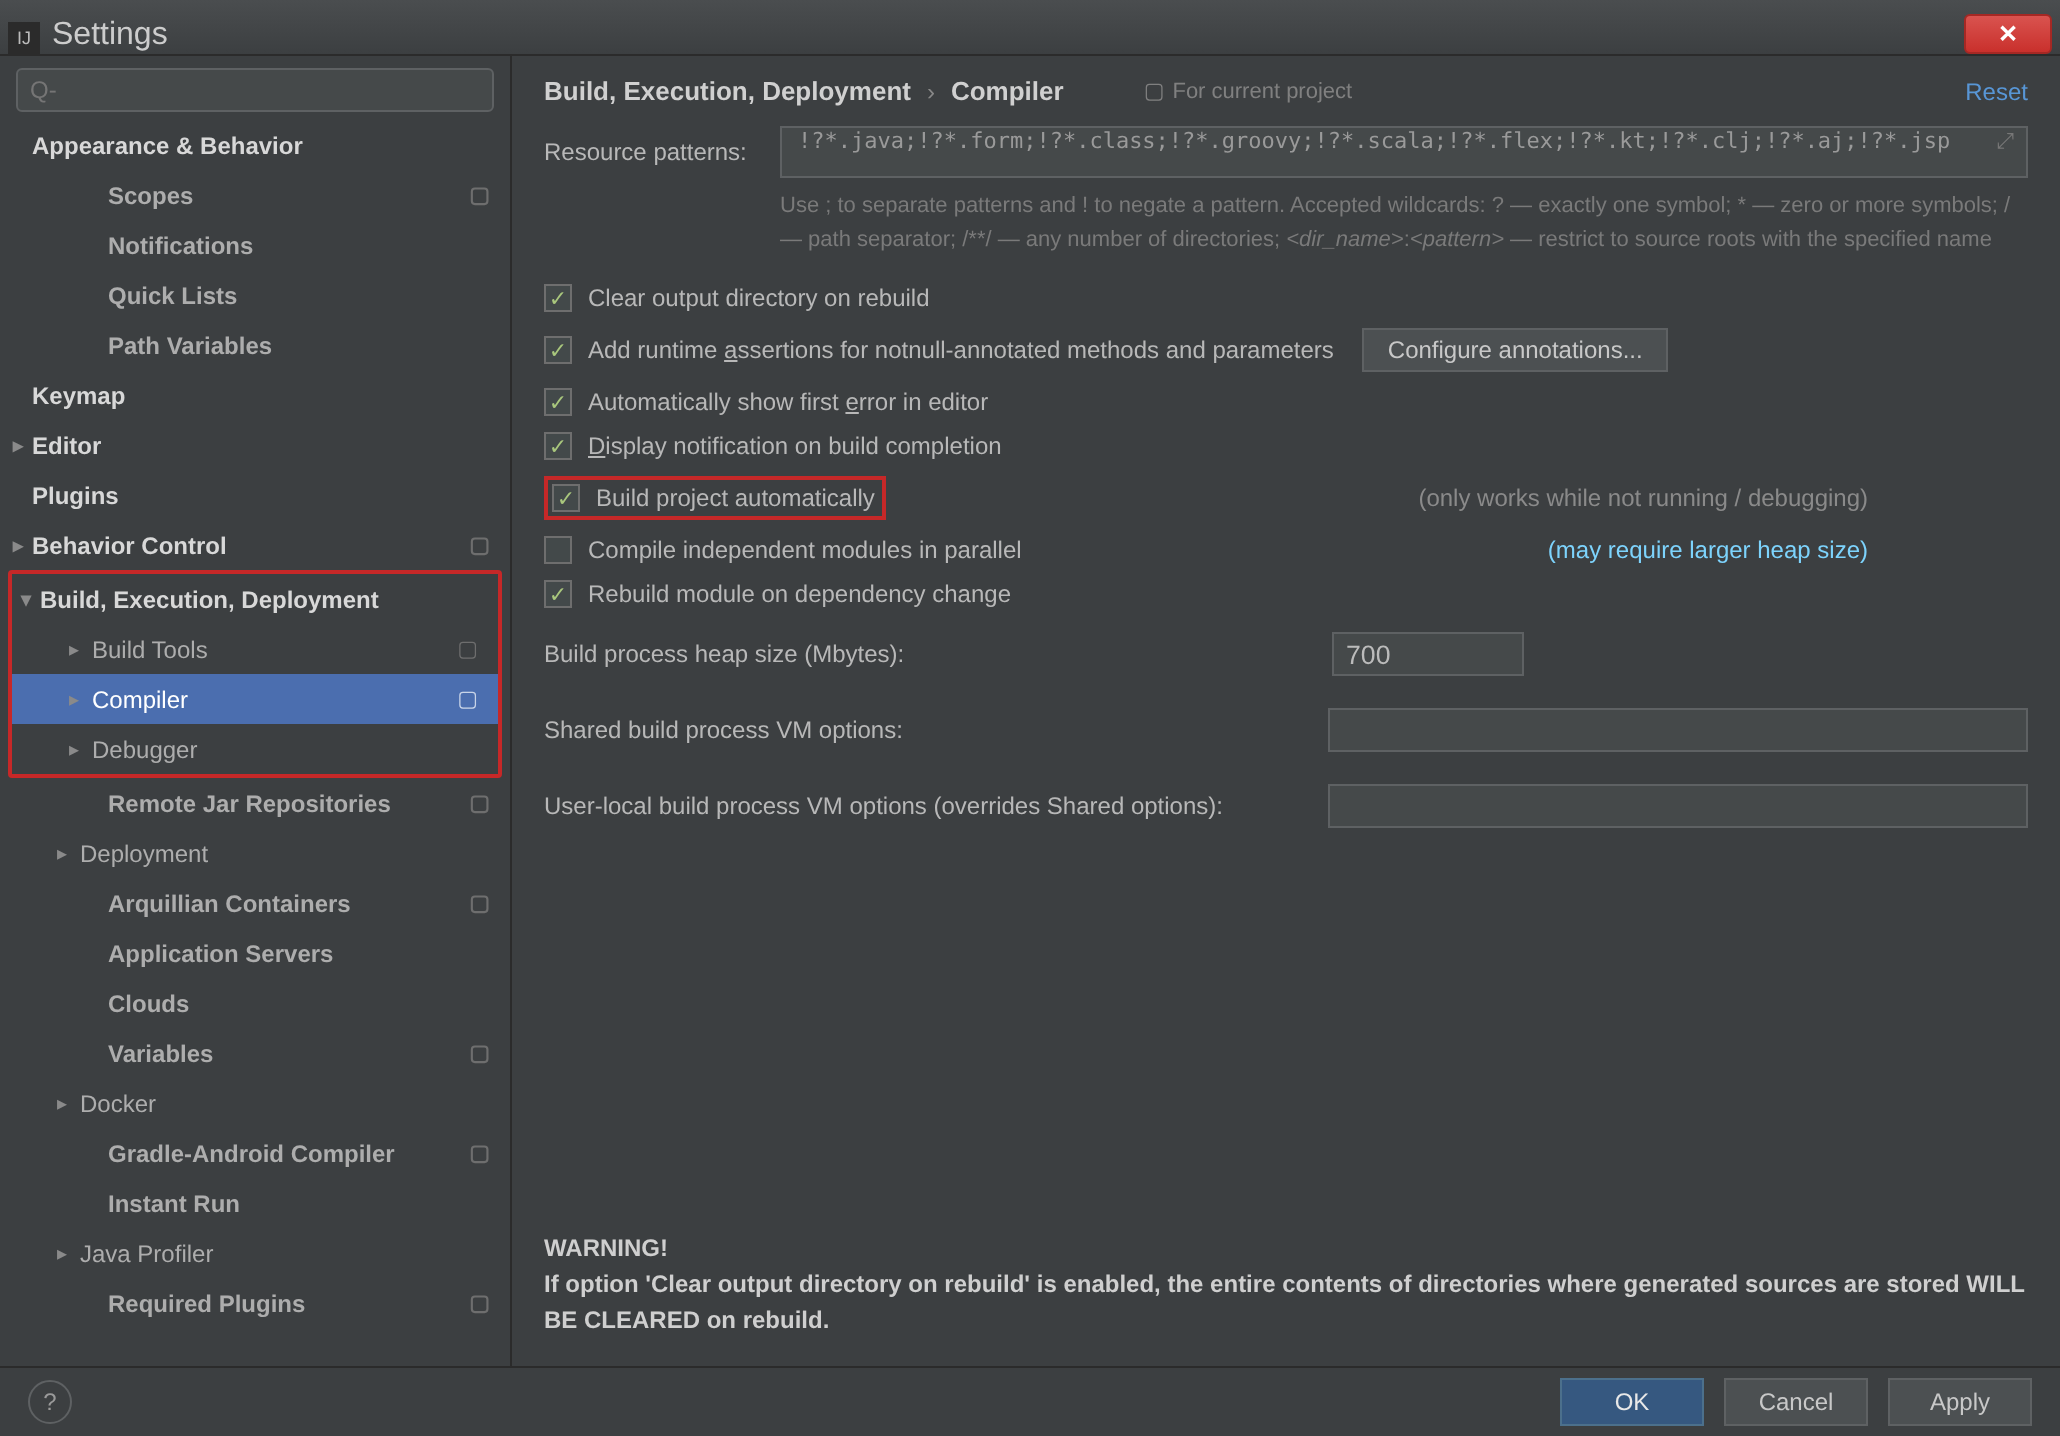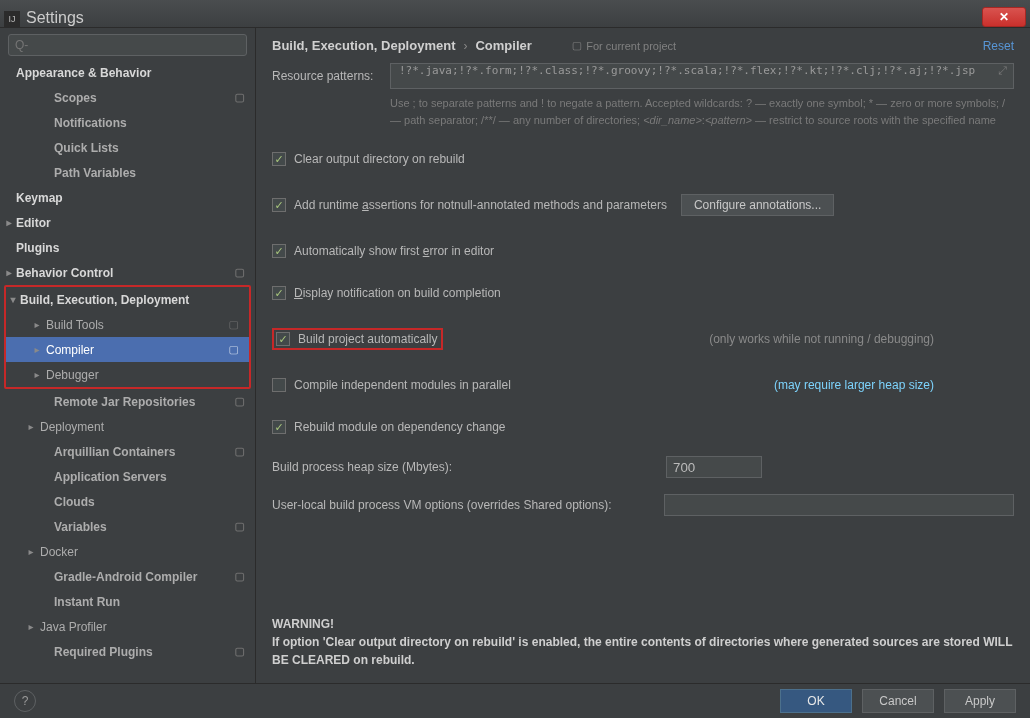--- a/index.html
+++ b/index.html
@@ -33,21 +33,21 @@
 .crumbs .forproj { margin-left:40px; color:#808080; font-size:11px; display:flex; align-items:center; gap:4px;}
 .crumbs .reset { margin-left:auto; color:#5896d6; cursor:pointer; font-size:12px; }
 
 .row { display:flex; align-items:center; margin-bottom:6px; }
 .row label.lab { width:118px; color:#b8b8b8; }
 .patternbox { flex:1; background:#45494a; border:1px solid #5e6163; height:26px; display:flex; align-items:flex-start; padding:0 8px; color:#9a9a9a; font-family:monospace; font-size:11px; position:relative;}
 .patternbox .exp { position:absolute; right:6px; color:#777; font-size:11px;}
 .hint { color:#7a7a7a; font-size:11px; margin-left:118px; line-height:1.5; margin-bottom:10px; }
 .hint em { color:#7a7a7a; font-style:italic;}
 
-.chk { display:flex; align-items:center; margin:14px 0; }
+.chk { display:flex; align-items:center; margin:4px 0; }
 .chk .box { width:14px; height:14px; border:1px solid #6e6e6e; background:#43494a; margin-right:8px; display:flex; align-items:center; justify-content:center; color:#a9c77d; font-size:11px; }
 .chk .box.checked::after { content:"✓"; }
 .chk .txt { color:#b8b8b8; }
 .chk .u { text-decoration:underline; }
 .chk .note { margin-left:auto; color:#7dd3fc; margin-right:80px;}
 .chk.redhl { border:2px solid #c62828; padding:2px 4px 2px 2px; display:inline-flex; }
 .btn-inline { margin-left:14px; background:#4c5052; border:1px solid #5e6163; padding:3px 12px; color:#c8c8c8; cursor:pointer; font-size:12px;}
 
 .frow { display:flex; align-items:center; margin:8px 0; }
 .frow .flab { color:#b8b8b8; }
@@ -231,20 +231,24 @@
     <div class="chk">
         <span class="box checked"></span>
         <span class="txt">Rebuild module on dependency change</span>
       </div>
 
     <div class="frow">
       <span class="flab">Build process heap size (Mbytes):</span>
       <input class="numfield" value="700" style="">
     </div>
     <div class="frow">
+      <span class="flab">Shared build process VM options:</span>
+      <input class="txtfield" value="" style="">
+    </div>
+    <div class="frow">
       <span class="flab">User-local build process VM options (overrides Shared options):</span>
       <input class="txtfield" value="" style="">
     </div>
 
     <div class="warn">
       <b>WARNING!</b><br>
       <b>If option 'Clear output directory on rebuild' is enabled, the entire contents of directories where generated sources are stored WILL BE CLEARED on rebuild.</b>
     </div>
   </div>
 </div>

